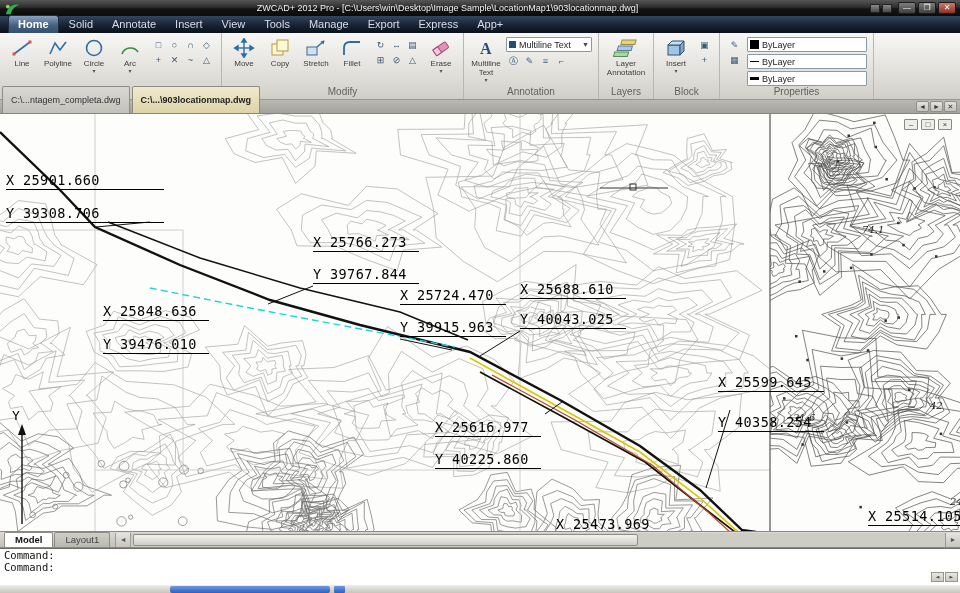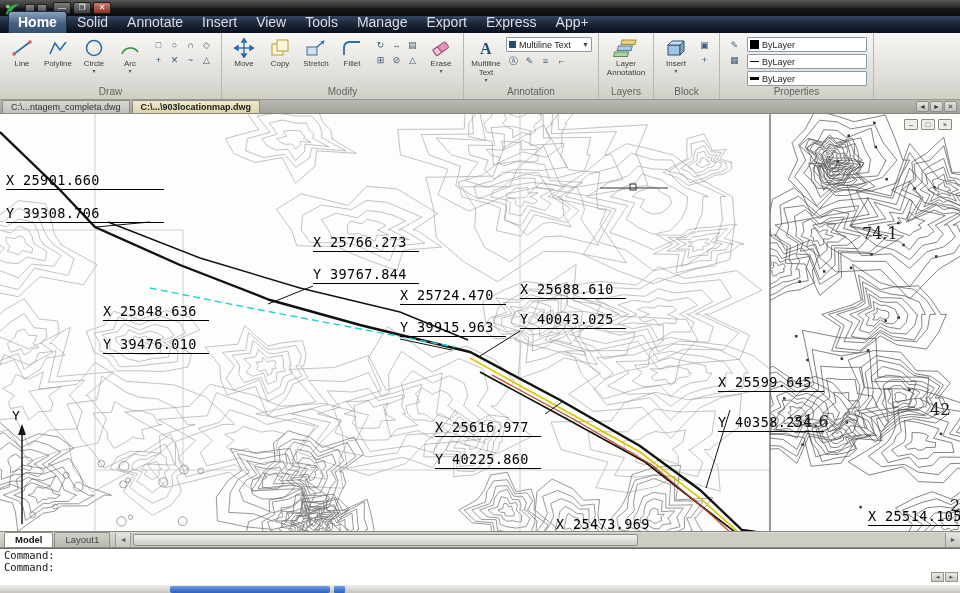--- a/index.html
+++ b/index.html
@@ -12,21 +12,21 @@
 .logo{width:17px;height:13px;margin-right:4px;flex:0 0 auto}
 .title-text{flex:1;text-align:center;font-size:9px;white-space:nowrap;overflow:hidden;text-overflow:ellipsis;color:#f0f0f0}
 .tb-mini{display:flex;gap:2px;margin-right:6px}
 .tb-mini span{width:10px;height:9px;background:linear-gradient(#8a8a8a,#4a4a4a);border:1px solid #222;border-radius:1px}
 .win-btns{display:flex;gap:2px}
 .win-btn{width:18px;height:12px;font-size:8px;line-height:10px;text-align:center;color:#fff;background:linear-gradient(#7d7d7d,#3f3f3f);border:1px solid #1c1c1c;border-radius:2px}
 .win-btn.close{background:linear-gradient(#c97a6a,#8c3326)}
 
 
 .menubar{height:17px;flex:0 0 17px;background:linear-gradient(#33455f 0%,#16202f 60%,#0a111c 100%);display:flex;align-items:flex-end;padding:0 0 0 8px;gap:1px}
-.mtab{font-size:14px;color:#d7dee8;padding:2px 9px 3px;border-radius:3px 3px 0 0}
+.mtab{font-size:11px;color:#d7dee8;padding:2px 9px 3px;border-radius:3px 3px 0 0}
 .mtab.active{background:linear-gradient(#8aa2c2,#45617f 55%,#33506f);color:#fff;border:1px solid #1f2c3d;border-bottom:none;font-weight:bold}
 
 
 .ribbon{height:67px;flex:0 0 67px;background:linear-gradient(#f7f7f5,#dedcd6 70%,#cfcec7);border-bottom:1px solid #98968e;display:flex}
 .panel{border-right:1px solid #b9b7af;display:flex;flex-direction:column}
 .panel-body{flex:1;display:flex;align-items:flex-start;padding:2px 4px 0}
 .panel-label{height:13px;line-height:12px;font-size:10px;color:#62625c;text-align:center}
 .bigbtn{display:flex;flex-direction:column;align-items:center;width:36px;padding-top:1px}
 .bigbtn.w44{width:46px}
 .bigbtn .bicon{height:23px;display:flex;align-items:center;justify-content:center}
@@ -41,30 +41,30 @@
 .combo .arrow{margin-left:auto;font-size:7px;color:#444;padding-left:3px}
 .chip{width:9px;height:9px;display:inline-block;margin-right:3px;flex:0 0 auto}
 .dot{width:8px;height:8px;border-radius:50%;display:inline-block;margin-right:2px;flex:0 0 auto}
 .col{display:flex;flex-direction:column;gap:2px;margin:2px 2px 0}
 .lrow{display:flex;gap:2px;margin:2px 0 3px}
 .lrow span{width:13px;height:11px;border:1px solid #9a9890;border-radius:2px}
 .ribbon-fill{flex:1}
 
 
 .doctabs{height:14px;flex:0 0 14px;background:linear-gradient(#bab9b3,#a3a29b);display:flex;align-items:flex-end;padding-left:2px;gap:2px;border-bottom:1px solid #86857e}
-.dtab{font-size:9px;color:#333;background:linear-gradient(#d9d8d2,#c2c1ba);border:1px solid #8d8c85;border-bottom:none;padding:1px 8px;border-radius:2px 2px 0 0;white-space:nowrap}
+.dtab{font-size:9px;color:#333;background:linear-gradient(#d9d8d2,#c2c1ba);border:1px solid #8d8c85;border-bottom:none;padding:8px 8px;border-radius:2px 2px 0 0;white-space:nowrap}
 .dtab.active{background:linear-gradient(#f0e9cd,#ded3a8);font-weight:bold;color:#222}
 .dt-ctrl{margin-left:auto;display:flex;gap:1px;padding:0 3px 1px}
 .dt-btn{width:13px;height:11px;font-size:7px;line-height:10px;text-align:center;background:linear-gradient(#e3e2dc,#c4c3bc);border:1px solid #908f88;border-radius:2px;color:#333}
 
 
 .canvas{position:relative;flex:0 0 418px;height:418px;background:#fdfdfb;overflow:hidden;border-bottom:1px solid #8a8981}
 .canvas svg{position:absolute;left:0;top:0}
 .cad-label{position:absolute;font-family:"DejaVu Sans Mono",monospace;font-size:13.5px;color:#000;white-space:nowrap;border-bottom:1.6px solid #000;padding:0 12px 1px 0;letter-spacing:.4px;z-index:5}
-.spot{position:absolute;font-family:"DejaVu Serif",serif;font-size:16px;color:#1d1d1d;z-index:5}
+.spot{position:absolute;font-family:"DejaVu Serif",serif;font-style:italic;font-size:10px;color:#1d1d1d;z-index:5}
 .ucs-label{position:absolute;font-family:"DejaVu Sans Mono",monospace;font-size:13px;color:#000;z-index:5}
 .cwin{position:absolute;top:5px;right:8px;display:flex;gap:3px;z-index:6}
 .cwin span{width:14px;height:11px;background:rgba(236,236,230,.9);border:1px solid #8a8a84;font-size:7.5px;line-height:9px;text-align:center;color:#333;border-radius:1px}
 
 
 .layoutbar{height:16px;flex:0 0 16px;background:linear-gradient(#dcdad3,#c2c0b8);display:flex;align-items:flex-end;border-bottom:1px solid #8a8981}
 .ltabs{display:flex;align-items:flex-end;padding-left:4px}
 .ltab{font-size:9.5px;padding:1px 10px 2px;border:1px solid #8d8c85;border-bottom:none;background:linear-gradient(#cfcec7,#b9b8b0);color:#444;border-radius:2px 2px 0 0;margin-right:1px}
 .ltab.active{background:#fff;font-weight:bold;color:#111}
 .hscroll{flex:1;display:flex;align-items:stretch;background:#cdccc5;border-left:1px solid #999;margin-left:4px}
@@ -89,20 +89,21 @@
 
 <div class="app">
 
   <div class="titlebar">
     <span class="logo">
       <svg width="17" height="13" viewBox="0 0 20 15">
           <path d="M2,13 C6,2 12,1 18,2 C12,4.5 9,8 8,13 Z" fill="#2fae4a"></path>
           <circle cx="4.5" cy="4" r="2.2" fill="#7ddc4f"></circle>
         </svg>
     </span>
+    <span class="title-text">ZWCAD+ 2012 Pro - [C:\Users\win\Desktop\Image Sample\LocationMap1\903locationmap.dwg]</span>
     <span class="tb-mini">
         <span></span>
         <span></span>
       </span>
     <span class="win-btns">
       <span class="win-btn">—</span>
       <span class="win-btn">❐</span>
       <span class="win-btn close">✕</span>
     </span>
   </div>

